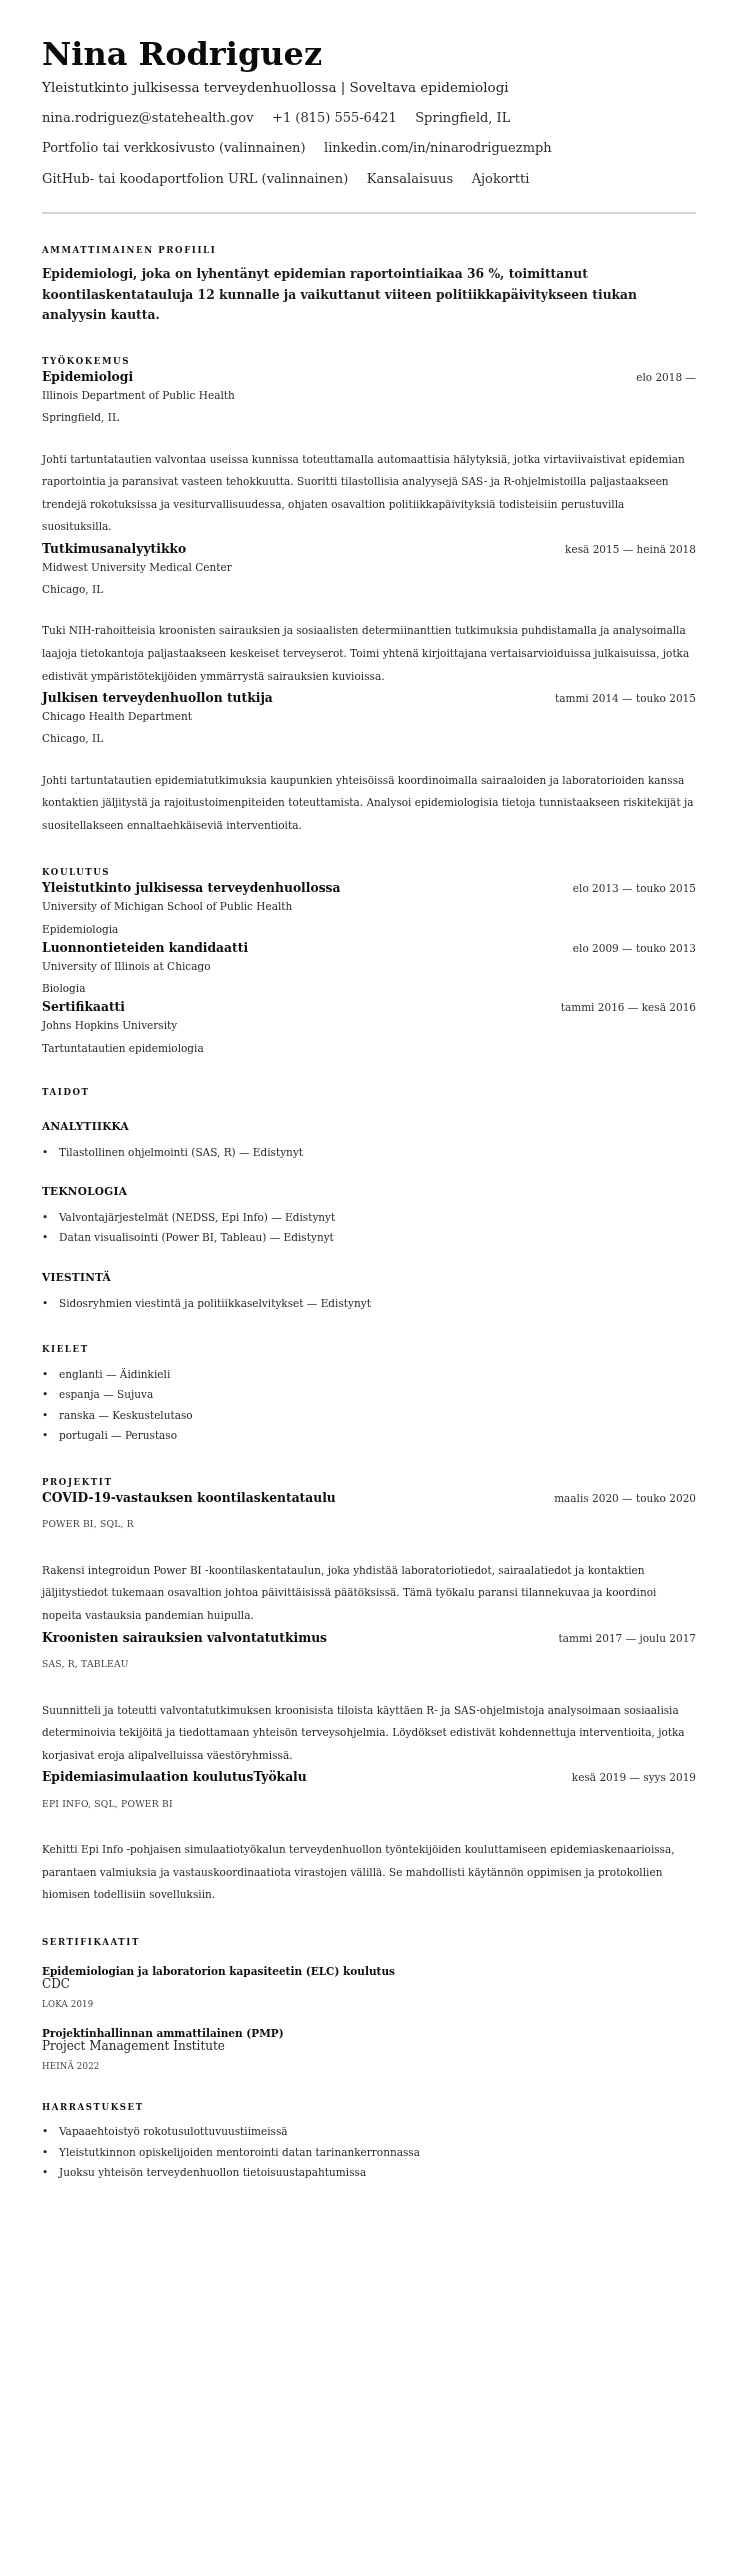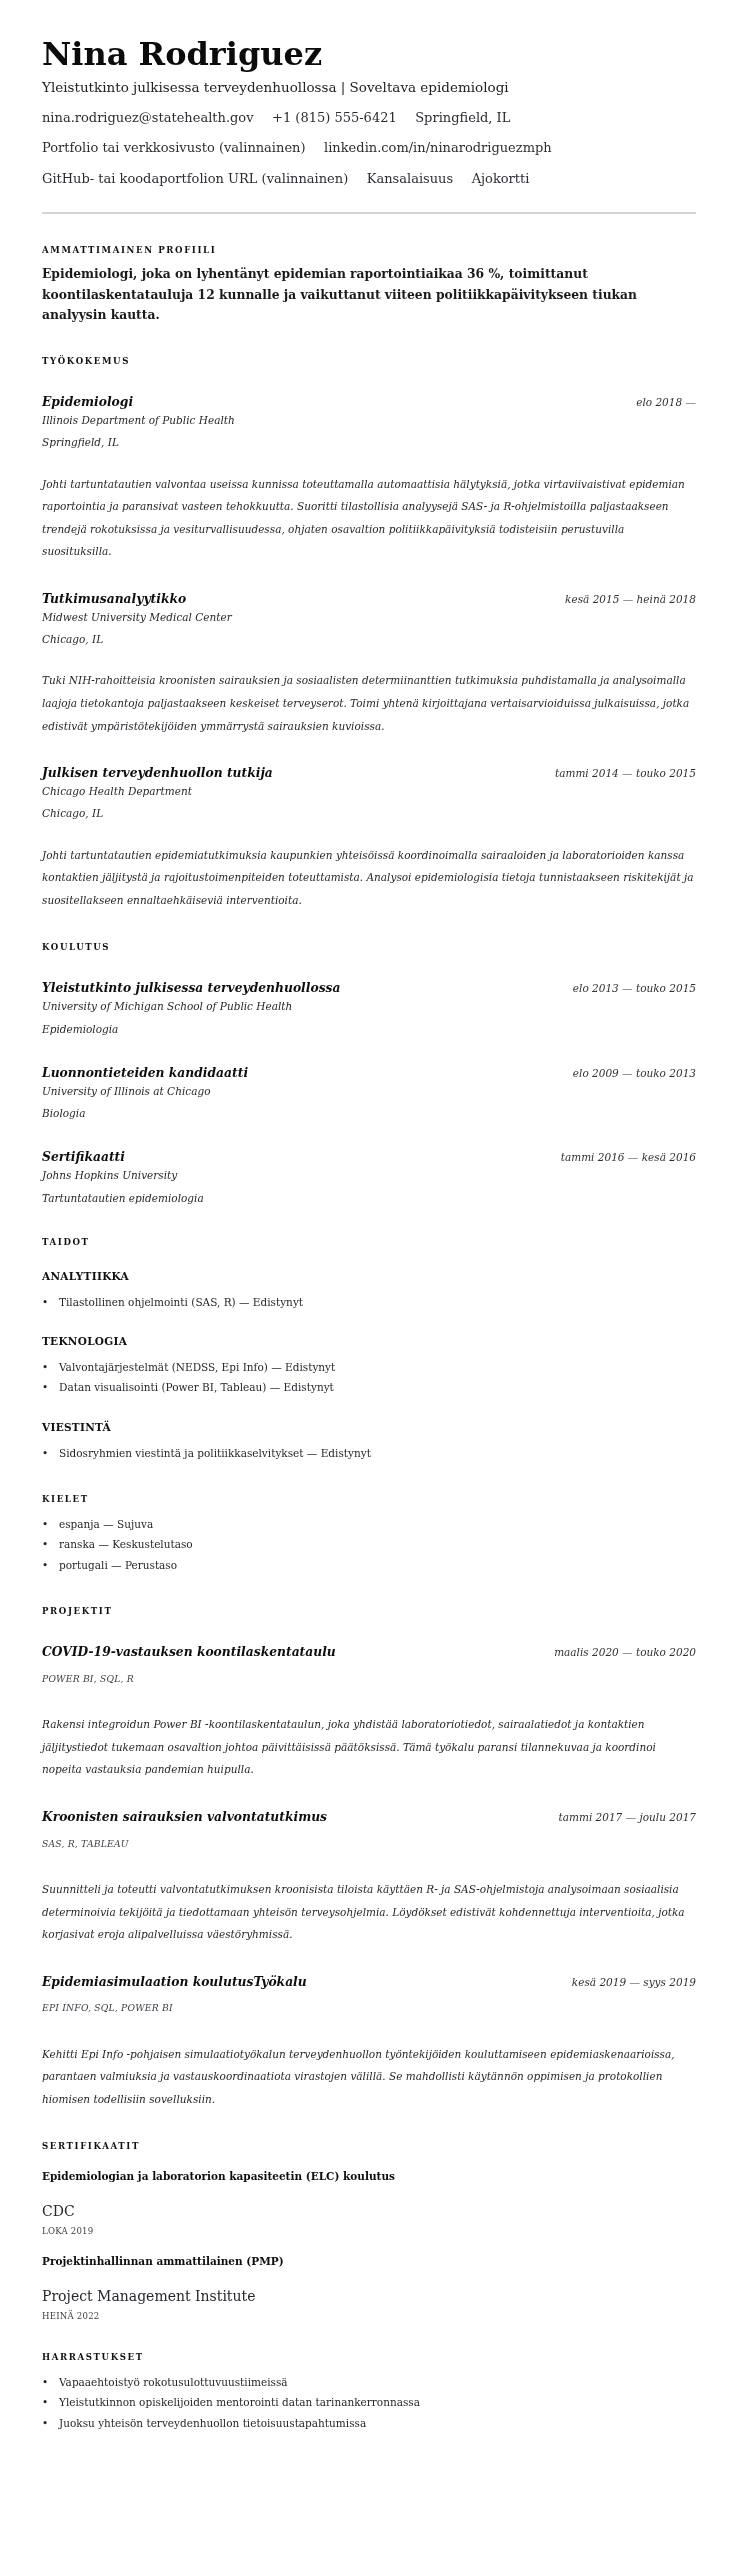--- a/index.html
+++ b/index.html
@@ -12,35 +12,35 @@
   }
   .page { padding: 36px 42px 37px 42px; }
   .name { font-size: 32px; font-weight: bold; color: #0b0b0b; line-height: 1.15; }
   .headline { font-size: 13.5px; color: #222; margin-top: 4.9px; line-height: 1.4; }
   .contact-row { display: flex; gap: 0 18.5px; font-size: 13px; color: #2a2e33; margin-top: 13.5px; line-height: 1.3; flex-wrap: wrap; }
   .contact-row:first-of-type { margin-top: 24.6px; }
   .rule { height: 1.2px; background: #d2d4d8; margin-top: 24.6px; }
   .section { margin-top: 31px; }
   .section-title { font-size: 8.6px; font-weight: bold; letter-spacing: 1.6px; text-transform: uppercase; color: #111; }
   .profile-text { font-size: 12.3px; line-height: 1.65; color: #1a1a1a; margin-top: 9.8px; font-weight: bold; }
-  .entry { margin-top: 28px; font-style: italic; }
+  .entry { margin-top: 3px; }
   .entry-head { display: flex; justify-content: space-between; align-items: baseline; }
   .entry-title { font-size: 12.3px; font-weight: bold; color: #0e0e0e; }
   .entry-date { font-size: 10.5px; color: #2c3036; white-space: nowrap; }
   .entry-sub { font-size: 10.5px; color: #24282d; margin-top: 3.7px; line-height: 1.45; }
   .entry-sub2 { font-size: 10.5px; color: #24282d; margin-top: 7.4px; line-height: 1.45; }
   .entry-desc { font-size: 10.5px; color: #1e2227; line-height: 2.15; margin-top: 22px; }
   .tech { font-size: 9.2px; color: #3b3f45; letter-spacing: 0.2px; margin-top: 13.5px; }
   .proj-desc { font-size: 10.5px; color: #1e2227; line-height: 2.15; margin-top: 29.5px; }
   .skill-cat { font-size: 10.5px; font-weight: bold; color: #111; letter-spacing: 0.3px; margin-top: 23px; }
   ul.bullets { list-style: none; margin-top: 9.8px; }
   ul.bullets li { font-size: 10.5px; color: #1e2227; line-height: 1.95; position: relative; padding-left: 17px; }
   ul.bullets li::before { content: "\2022"; position: absolute; left: 0; top: 0; color: #1e2227; }
   .cert-title { font-size: 10.5px; font-weight: bold; color: #0e0e0e; margin-top: 18.5px; }
-  .cert-issuer { font-size: 14px; color: #24282d; margin-top: 21px; }
+  .cert-issuer { font-size: 12px; color: #24282d; margin-top: 0; }
   .cert-date { font-size: 8.6px; color: #3b3f45; margin-top: 7.4px; text-transform: uppercase; letter-spacing: 0.2px; }
 </style>
 </head>
 <body>
 
 <div class="page">
 
   <header>
     <h1 class="name">Nina Rodriguez</h1>
     <div class="headline">Yleistutkinto julkisessa terveydenhuollossa | Soveltava epidemiologi</div>
@@ -148,20 +148,21 @@
 
     <div class="skill-cat">VIESTINTÄ</div>
     <ul class="bullets">
       <li>Sidosryhmien viestintä ja politiikkaselvitykset — Edistynyt</li>
     </ul>
   </section>
 
   <section class="section">
     <h2 class="section-title">KIELET</h2>
     <ul class="bullets">
+      <li>englanti — Äidinkieli</li>
       <li>espanja — Sujuva</li>
       <li>ranska — Keskustelutaso</li>
       <li>portugali — Perustaso</li>
     </ul>
   </section>
 
   <section class="section">
     <h2 class="section-title">PROJEKTIT</h2>
 
     <div class="entry">

